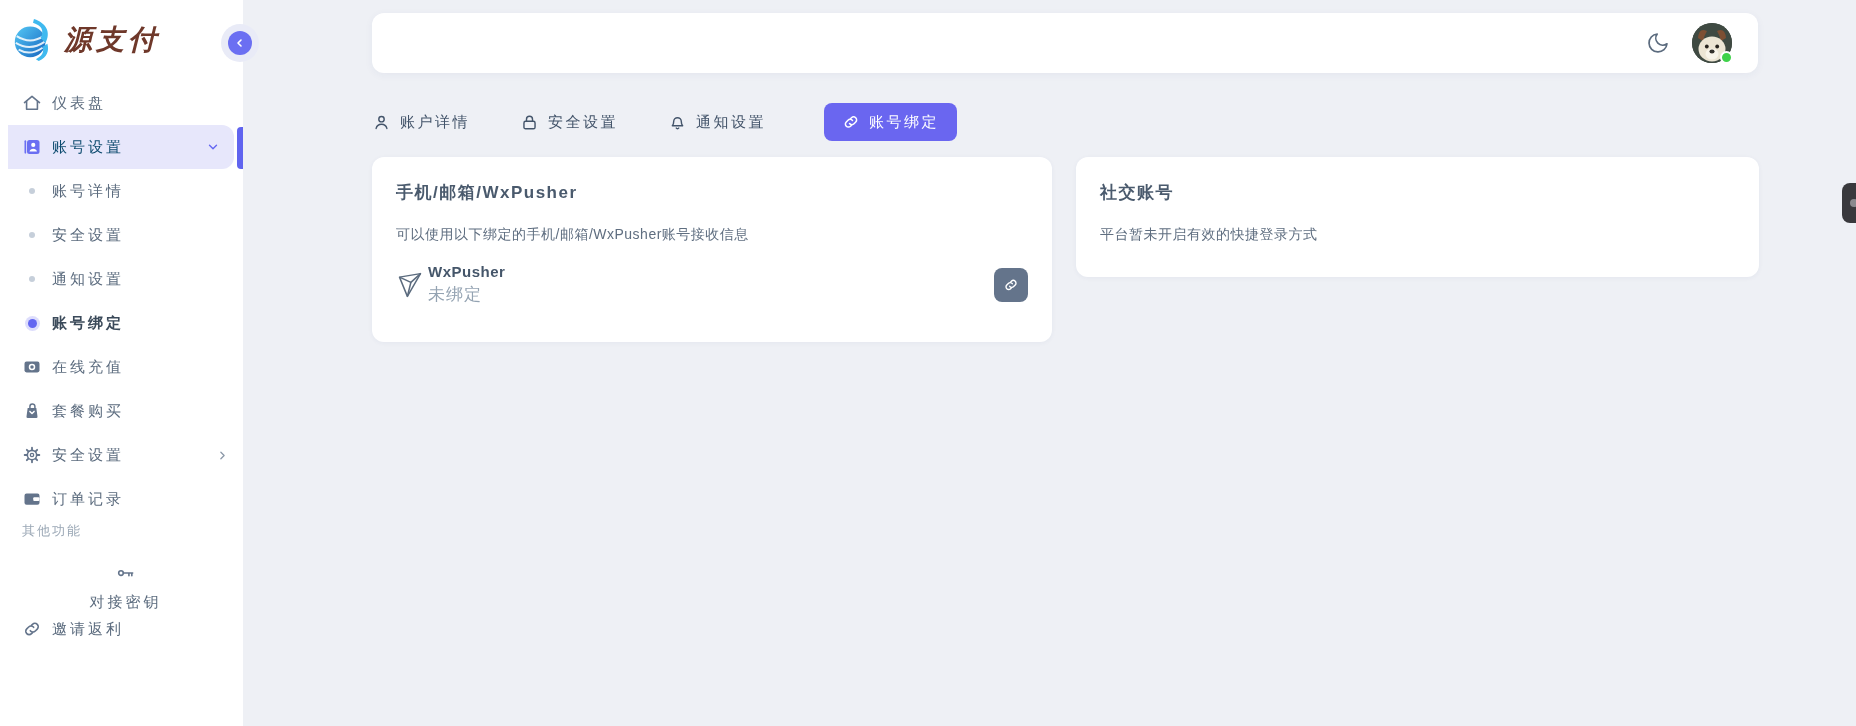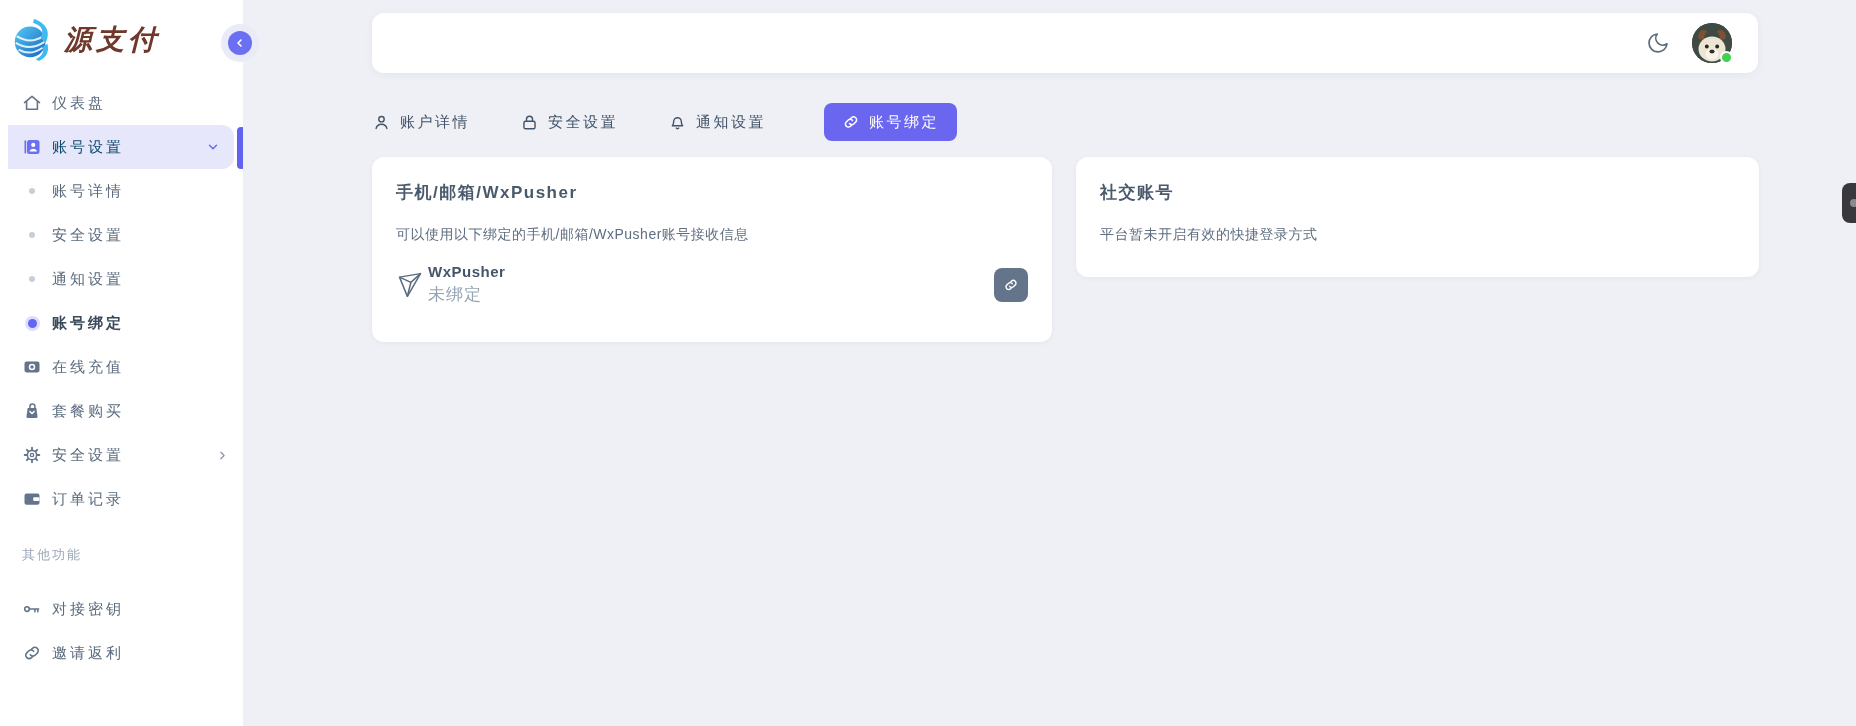--- a/index.html
+++ b/index.html
@@ -41,24 +41,24 @@
   }
   .chev-end { margin-left:auto; }
   .dot-box { width:20px; flex:0 0 20px; display:flex; justify-content:center; }
   .dot { width:6px; height:6px; border-radius:50%; background:#c6cfda; }
   .sub-active .dot {
     width:9px; height:9px; background:#6366f1;
     box-shadow:0 0 0 3px rgba(99,102,241,.22);
   }
   .sub-active { color:#3b4a5a; font-weight:bold; }
   .section-label {
-    margin-top:24px; padding:0 14px; height:20px; display:flex; align-items:center;
+    padding:0 14px; height:20px; display:flex; align-items:center;
     font-size:13px; color:#9aa7b5; letter-spacing:2px;
   }
-  .other-first { margin-top:22px; }
+  .other-first { margin-top:22px;flex-direction:column; }
 
   .collapse-btn {
     position:absolute; left:228px; top:31px; width:24px; height:24px;
     border-radius:50%; background:#6b6ff2; z-index:6;
     display:flex; align-items:center; justify-content:center;
     box-shadow:0 0 0 7px #e9ebf7; cursor:pointer; border:none;
   }
 
   
   .topbar {

